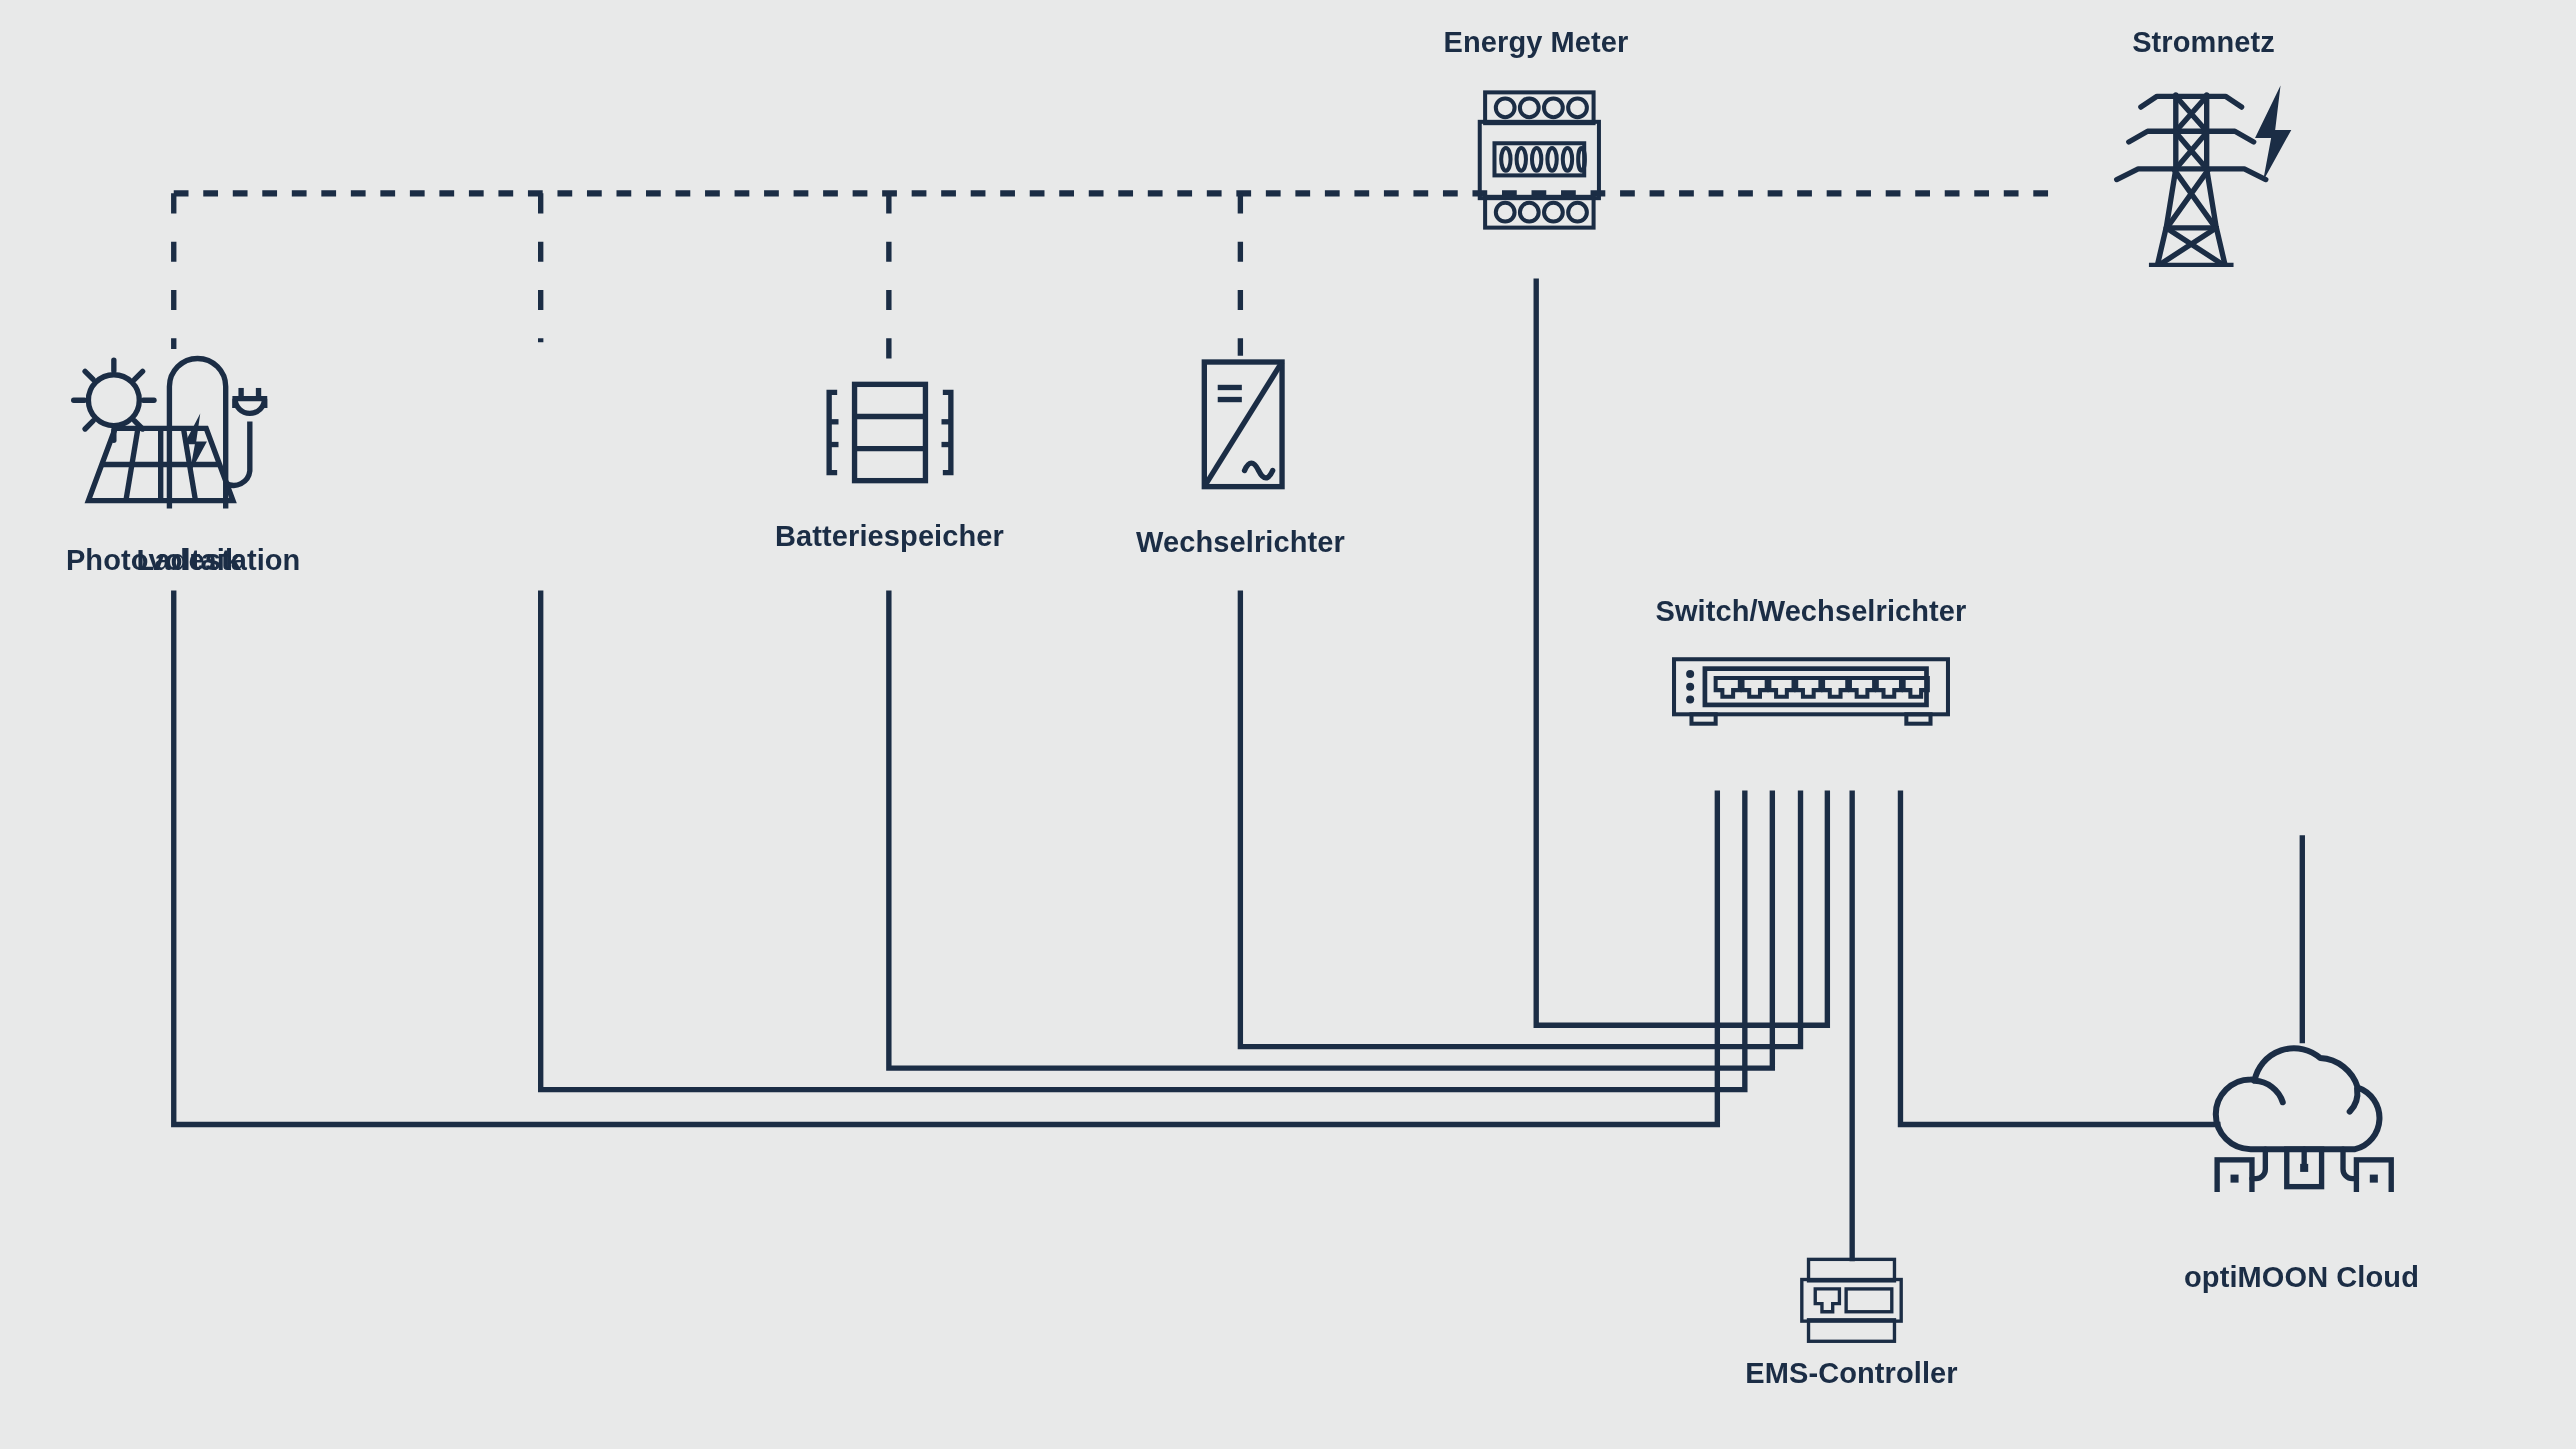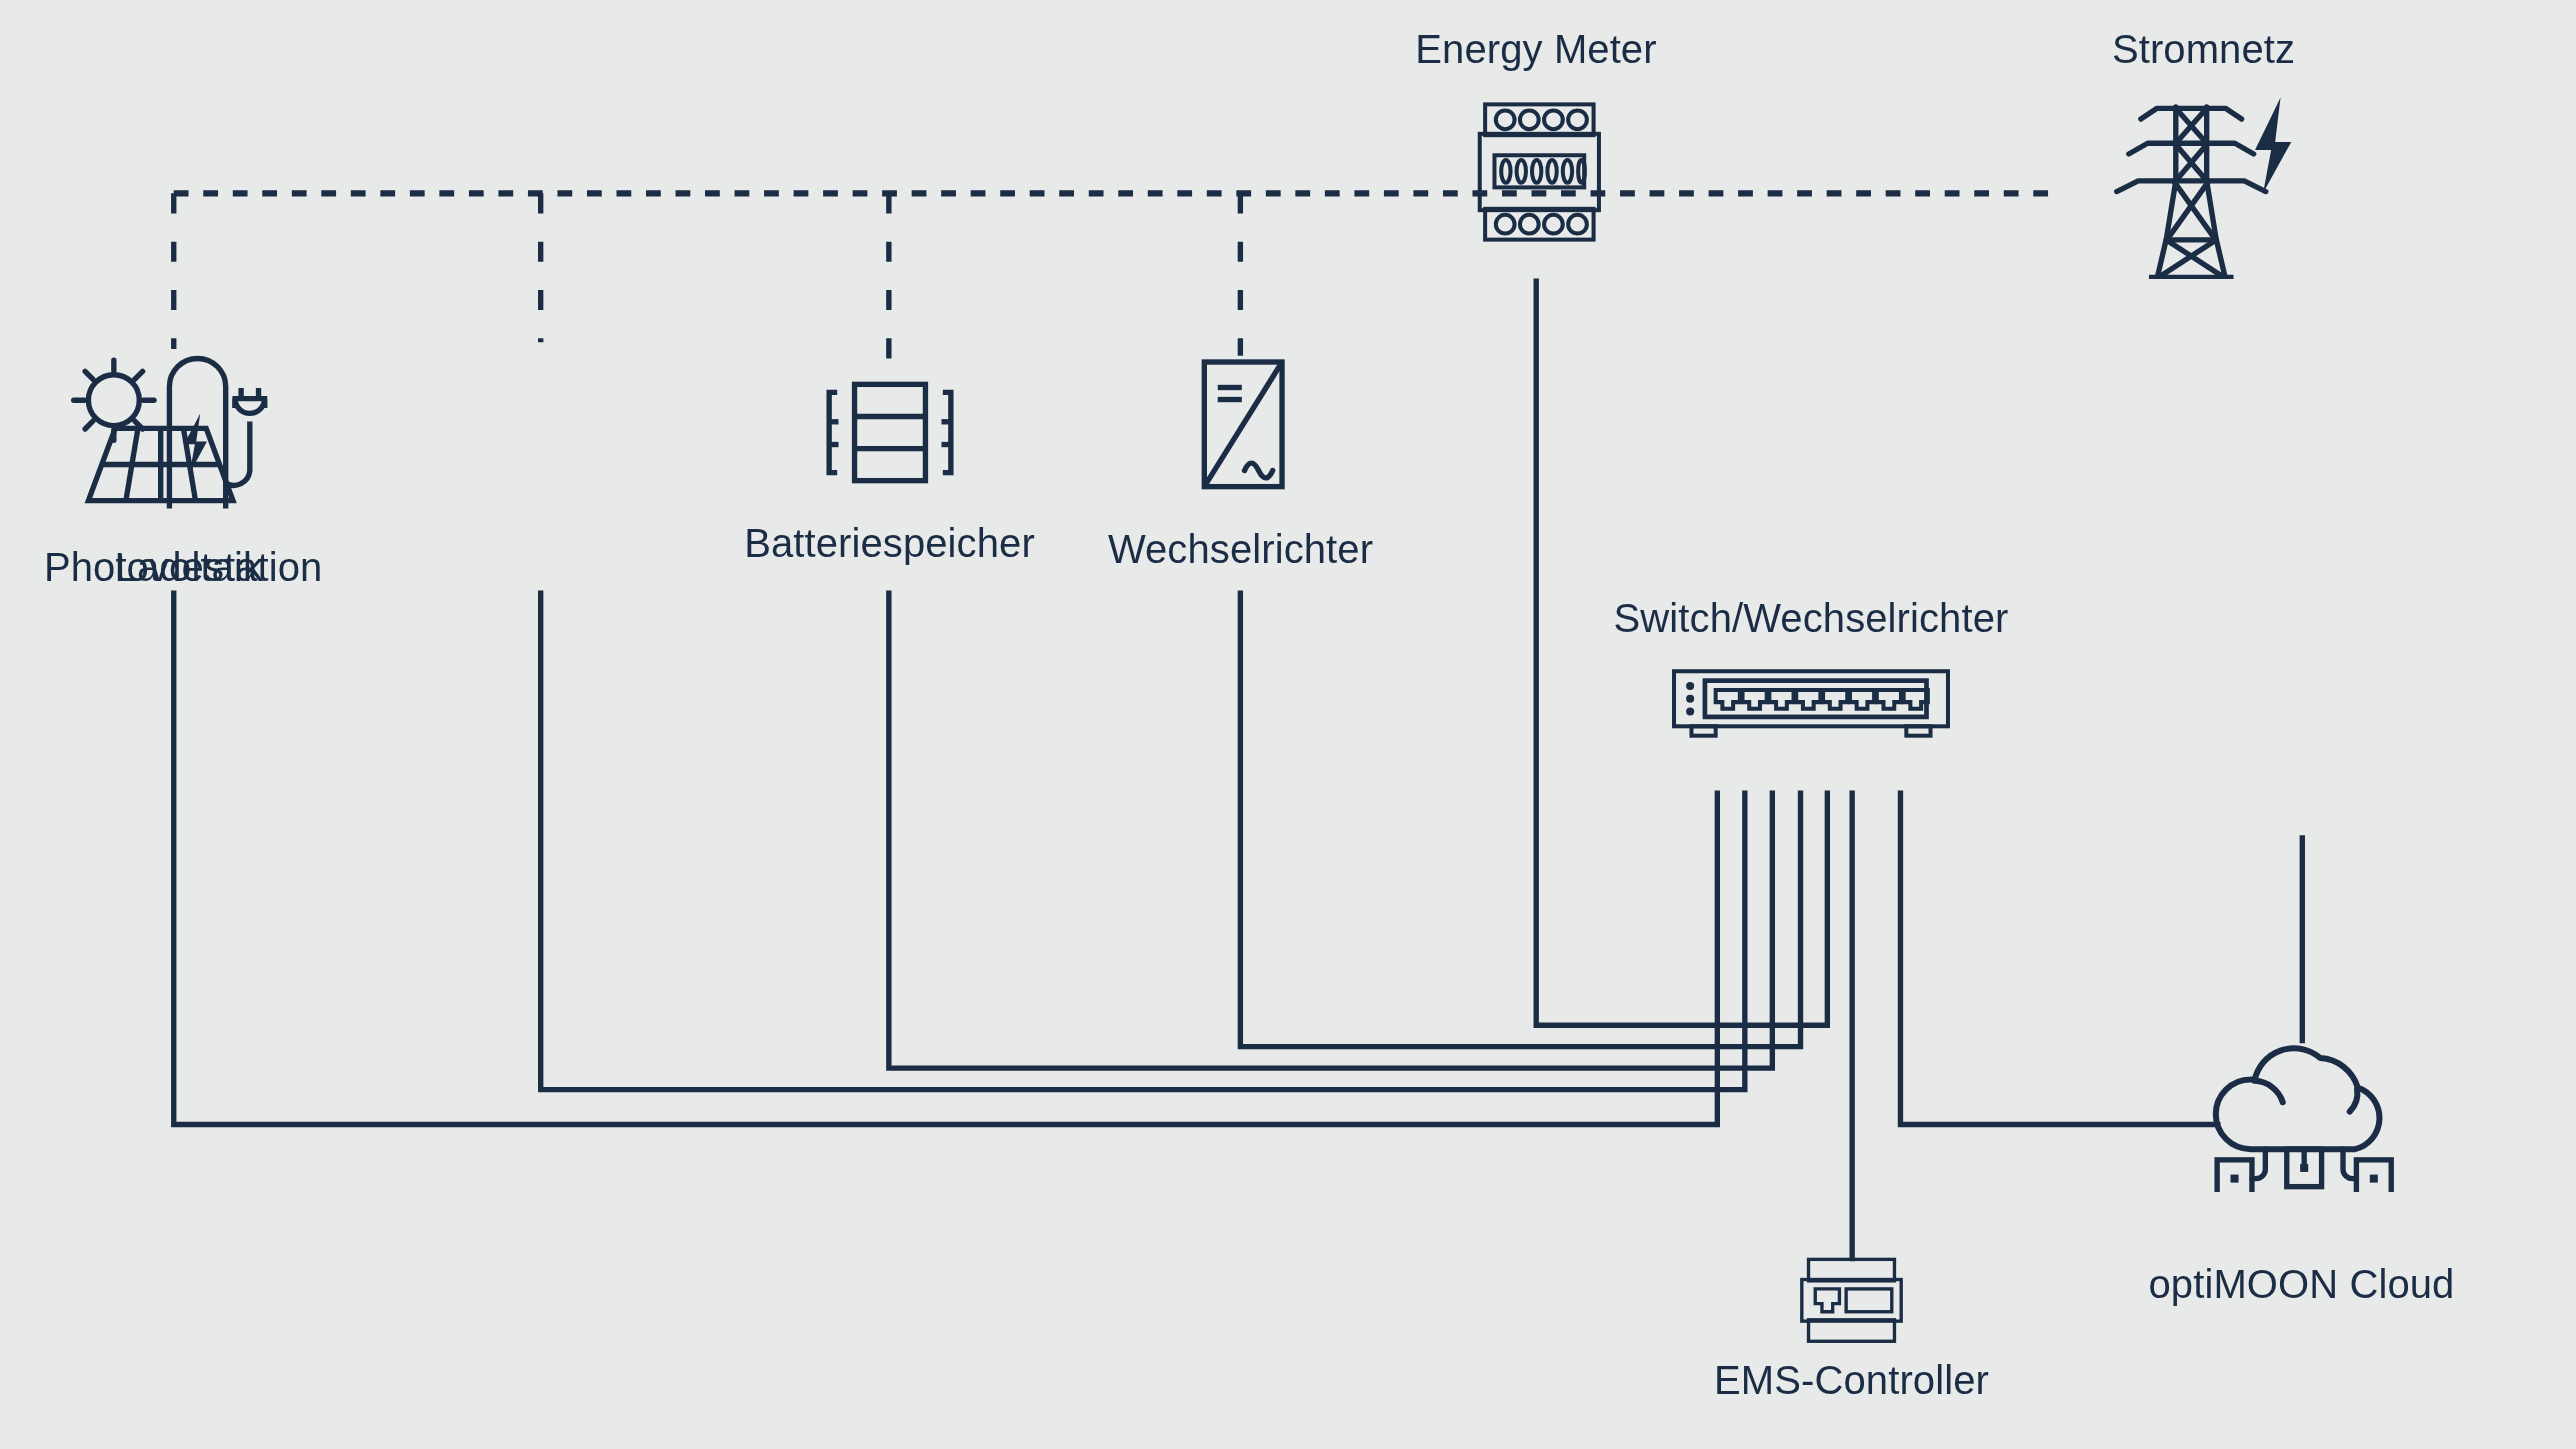--- a/index.html
+++ b/index.html
@@ -24,22 +24,22 @@
   }
   .node {
     position: absolute;
     display: flex;
     flex-direction: column;
     align-items: center;
   }
   .node-label {
     color: #1b2d45;
     font-family: "Liberation Sans", sans-serif;
-    font-size: 40px;
-    font-weight: 400;
+    font-size: 29px;
+    font-weight: 700;
     line-height: 1.1;
     white-space: nowrap;
     letter-spacing: 0.1px;
   }
   .node-icon {
     display: block;
   }
   .label-above .node-label { order: -1; }
   .gap-top { margin-bottom: 17.4px; }
   .gap-bottom { margin-top: 16px; }

